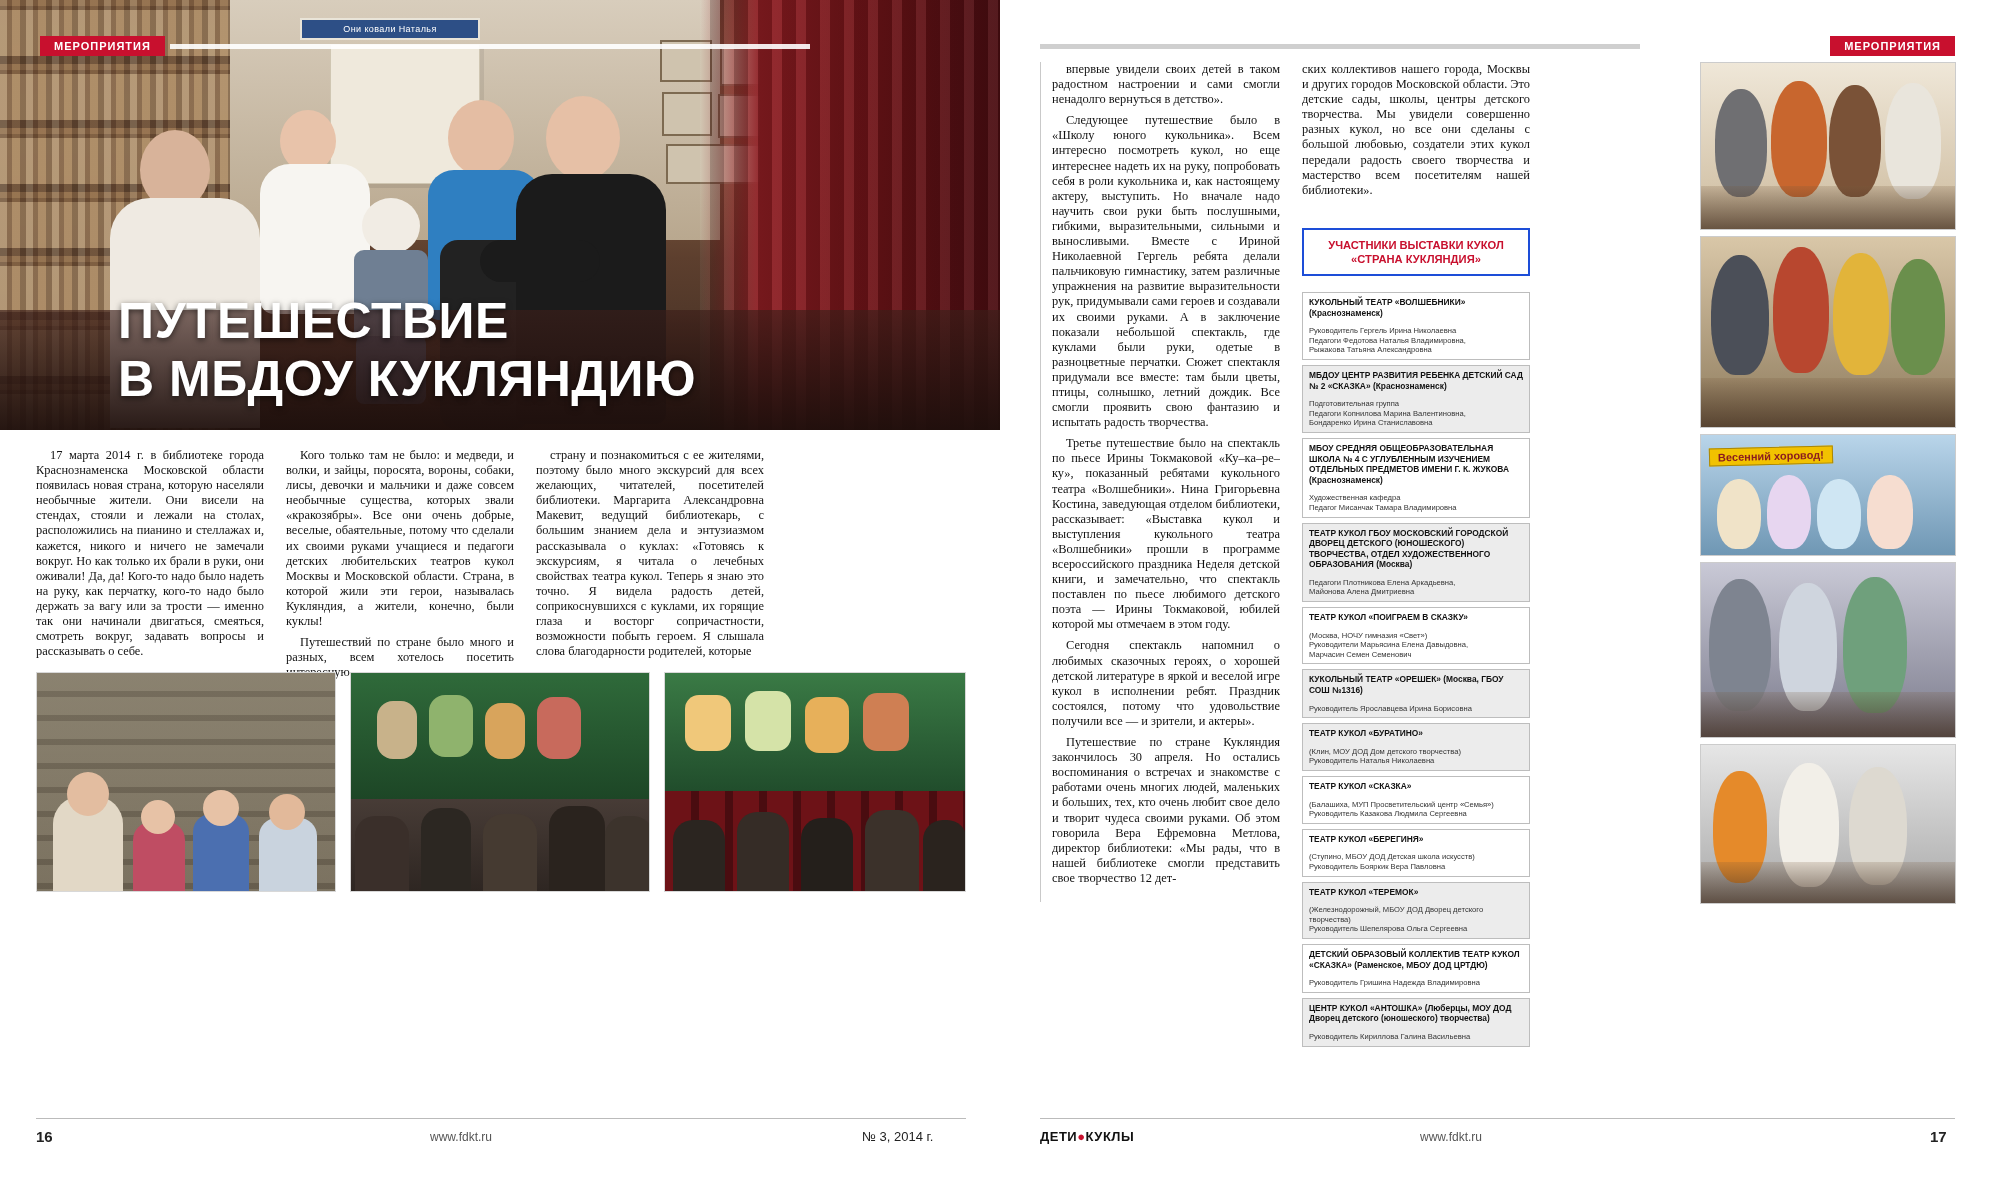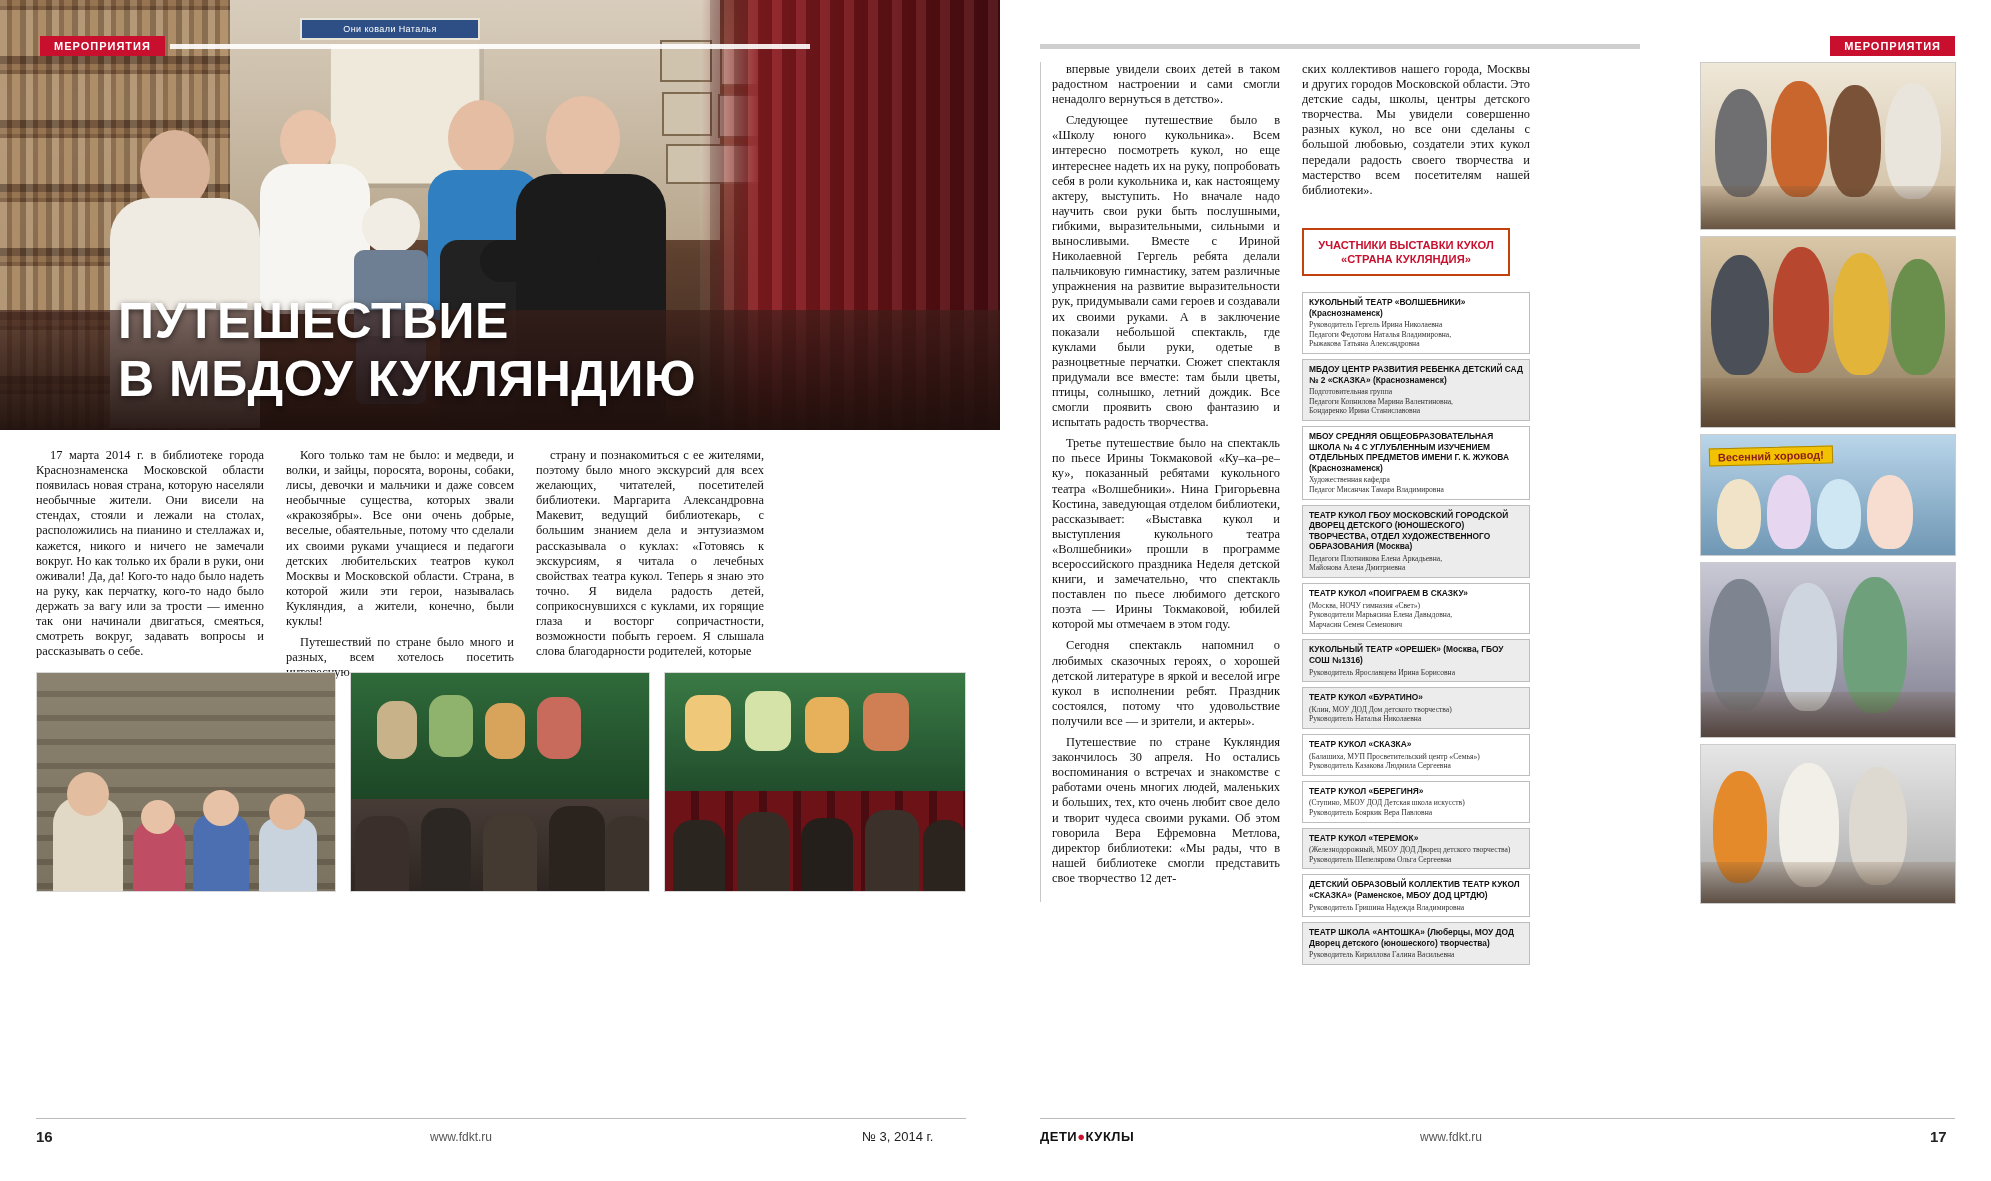--- a/index.html
+++ b/index.html
@@ -147,37 +147,37 @@
   .vrule { position:absolute; width:1px; background:#c9c9c9; }
 
   .rcol { position: absolute; font-size: 12.4px; line-height: 15.1px; text-align: justify; color:#111; }
   .rcol p { margin: 0 0 6px 0; text-indent: 14px; }
   .rcol p.noind { text-indent: 0; }
 
   .col-a { left: 1052px; top: 62px; width: 228px; }
   .col-b { left: 1302px; top: 62px; width: 228px; }
 
   .box-title {
-    position: absolute; left: 1302px; top: 290px; width: 208px; height: 48px;
-    border: 2px solid #c2410c;
+    position: absolute; left: 1302px; top: 290px; width: 228px; height: 48px;
+    border: 2px solid #1d4ed8;
     display: flex; align-items: center; justify-content: center; text-align:center;
     font-family: "Liberation Sans", sans-serif; font-weight: bold;
     font-size: 11.2px; line-height: 14px; color: #c8102e; padding: 0 0;
   }
 
   .list {
     position: absolute; left: 1302px; top: 348px; width: 228px;
   }
   .list-item {
     border: 1px solid #bdbdbd; margin-bottom: 5px; padding: 4px 6px;
     font-family: "Liberation Sans", sans-serif;
   }
   .li-shade { background: #ececec; }
   .li-name { font-size: 8.4px; font-weight: bold; line-height: 10.6px; color: #111; }
-  .li-sub  { font-size: 7.6px; line-height: 9.6px; color: #333; margin-top: 2px; font-family: Liberation Serif, serif; }
+  .li-sub  { font-size: 7.6px; line-height: 9.6px; color: #333; margin-top: 8px; }
 
   
   .rail { position: absolute; left: 1700px; top: 62px; width: 256px; }
   .rphoto { width: 256px; border: 1px solid #cccccc; margin-bottom: 6px; position: relative; overflow: hidden; }
   .r1 { height: 168px; background: linear-gradient(180deg,#efe7d8,#cdbb9e); }
   .r2 { height: 192px; background: linear-gradient(180deg,#d9c7a8,#8e7b5d); }
   .r3 { height: 122px; background: linear-gradient(180deg,#b9d5ea,#6f97b4); }
   .r4 { height: 176px; background: linear-gradient(180deg,#c9c9d6,#7b7b8c); }
   .r5 { height: 160px; background: linear-gradient(180deg,#e6e6e6,#a9a9a9); }
   .rbanner{
@@ -392,21 +392,21 @@
       </div>
       <div class="list-item li-shade">
         <div class="li-name">ТЕАТР КУКОЛ «ТЕРЕМОК»</div>
         <div class="li-sub">(Железнодорожный, МБОУ ДОД Дворец детского творчества)<br>Руководитель Шепелярова Ольга Сергеевна</div>
       </div>
       <div class="list-item">
         <div class="li-name">ДЕТСКИЙ ОБРАЗОВЫЙ КОЛЛЕКТИВ ТЕАТР КУКОЛ «СКАЗКА» (Раменское, МБОУ ДОД ЦРТДЮ)</div>
         <div class="li-sub">Руководитель Гришина  Надежда Владимировна</div>
       </div>
       <div class="list-item li-shade">
-        <div class="li-name">ТЕАТР ШКОЛА «АНТОШКА» (Люберцы, МОУ ДОД Дворец детского (юношеского) творчества)</div>
+        <div class="li-name">ЦЕНТР КУКОЛ «АНТОШКА» (Люберцы, МОУ ДОД Дворец детского (юношеского) творчества)</div>
         <div class="li-sub">Руководитель Кириллова Галина Васильевна</div>
       </div>
     </div>
 
     <div class="rail" style="left:700px; top:62px;">
       <div class="rphoto r1">
         <div class="doll" style="left:14px;top:26px;width:52px;height:108px;background:#6f6f72;"></div>
         <div class="doll" style="left:70px;top:18px;width:56px;height:116px;background:#c8662e;"></div>
         <div class="doll" style="left:128px;top:22px;width:52px;height:112px;background:#7a5237;"></div>
         <div class="doll" style="left:184px;top:20px;width:56px;height:116px;background:#e9e5dc;"></div>

